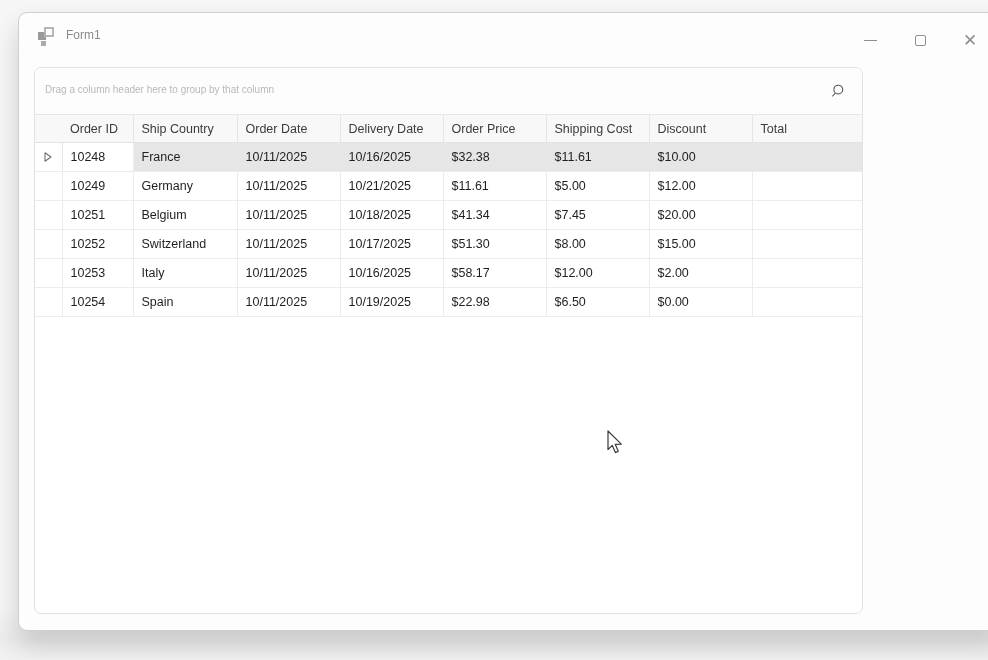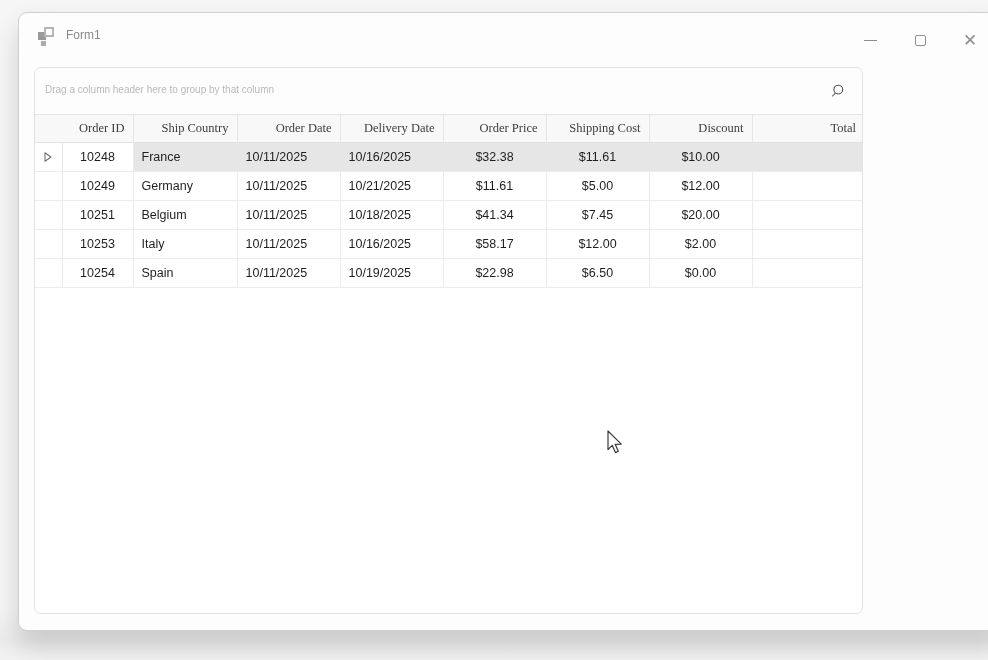--- a/index.html
+++ b/index.html
@@ -31,33 +31,33 @@
     position:absolute; left:15px; top:54px; width:829px; height:547px;
     background:#fff; border:1px solid #e2e2e2; border-radius:7px; overflow:hidden;
   }
   .group-panel { height:46px; position:relative; background:#fdfdfd; }
   .group-panel-text { position:absolute; left:10px; top:16px; font-size:10px; color:#b9b9b9; }
   .search-btn { position:absolute; right:11px; top:10px; width:26px; height:26px; display:flex; align-items:center; justify-content:center; }
   
   table { border-collapse:collapse; table-layout:fixed; width:829px; font-size:12.5px; }
   th {
     height:28px; background:#f8f8f8; font-weight:normal; color:#3c3c3c;
-    text-align:right; padding:0 8px; border-top:1px solid #e6e6e6;
+    text-align:left; padding:0 8px; border-top:1px solid #e6e6e6;
     border-bottom:1px solid #e2e2e2; border-right:1px solid #e6e6e6;
-    overflow:hidden; white-space:nowrap;font-family:Liberation Serif, serif;
+    overflow:hidden; white-space:nowrap;
   }
   th:first-child, th:last-child { border-right:none;margin-left:18px; }
   td {
     height:29px; padding:0 8px; color:#1f1f1f;
     border-bottom:1px solid #ececec; border-right:1px solid #ececec;
     overflow:hidden; white-space:nowrap; background:#fff;
   }
   td:first-child { border-right:1px solid #ececec; }
   td:last-child { border-right:none; }
-  td.num { text-align:center; }
+  td.num { text-align:left; }
   tr.selected td { background:#e6e6e6; border-right-color:#e6e6e6; }
   tr.selected td.indicator-cell, tr.selected td.focused-cell { background:#fff; }
   tr.selected td.focused-cell { border-right-color:#ececec; }
   td.indicator-cell { text-align:center; padding:0; }
   .row-arrow { display:inline-block; margin-top:2px; }
   
   .cursor { position:absolute; left:604px; top:430px; z-index:50; pointer-events:none; }
 </style>
 </head>
 <body>
@@ -150,20 +150,31 @@
             <td>Belgium</td>
             <td>10/11/2025</td>
             <td>10/18/2025</td>
             <td class="num">$41.34</td>
             <td class="num">$7.45</td>
             <td class="num">$20.00</td>
             <td></td>
           </tr>
           <tr>
             <td class="indicator-cell"></td>
+            <td class="num">10252</td>
+            <td>Switzerland</td>
+            <td>10/11/2025</td>
+            <td>10/17/2025</td>
+            <td class="num">$51.30</td>
+            <td class="num">$8.00</td>
+            <td class="num">$15.00</td>
+            <td></td>
+          </tr>
+          <tr>
+            <td class="indicator-cell"></td>
             <td class="num">10253</td>
             <td>Italy</td>
             <td>10/11/2025</td>
             <td>10/16/2025</td>
             <td class="num">$58.17</td>
             <td class="num">$12.00</td>
             <td class="num">$2.00</td>
             <td></td>
           </tr>
           <tr>

